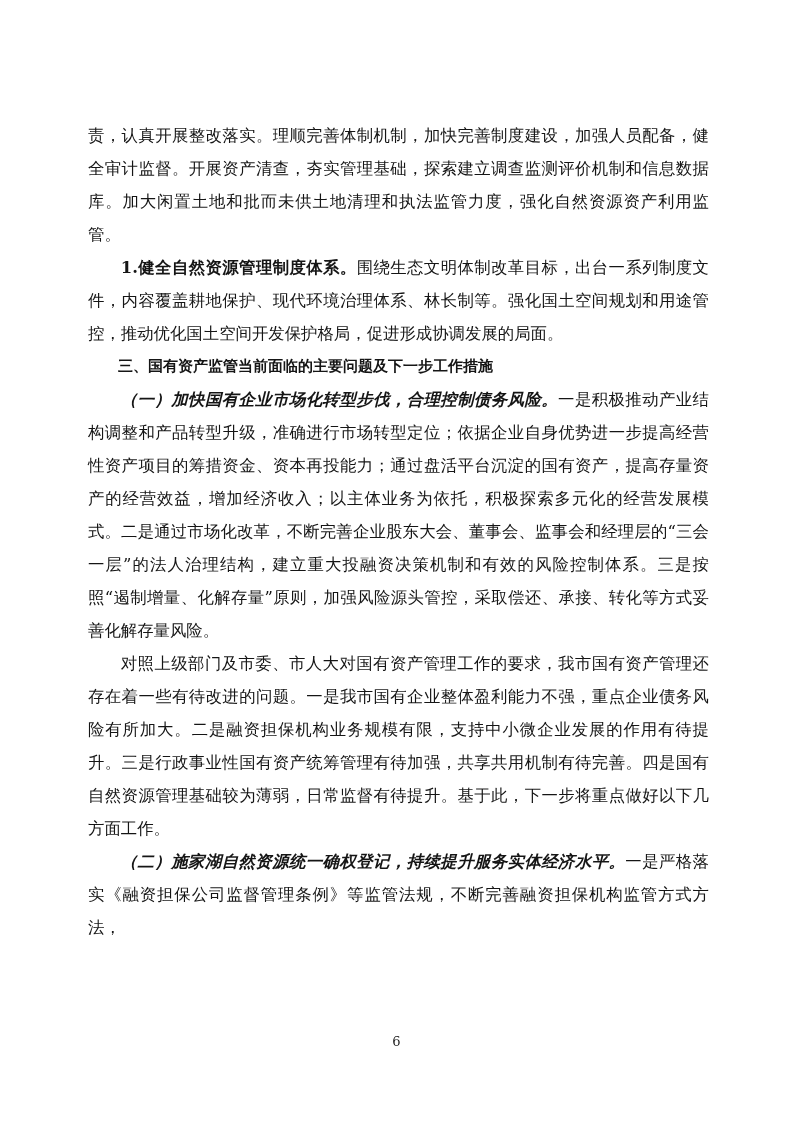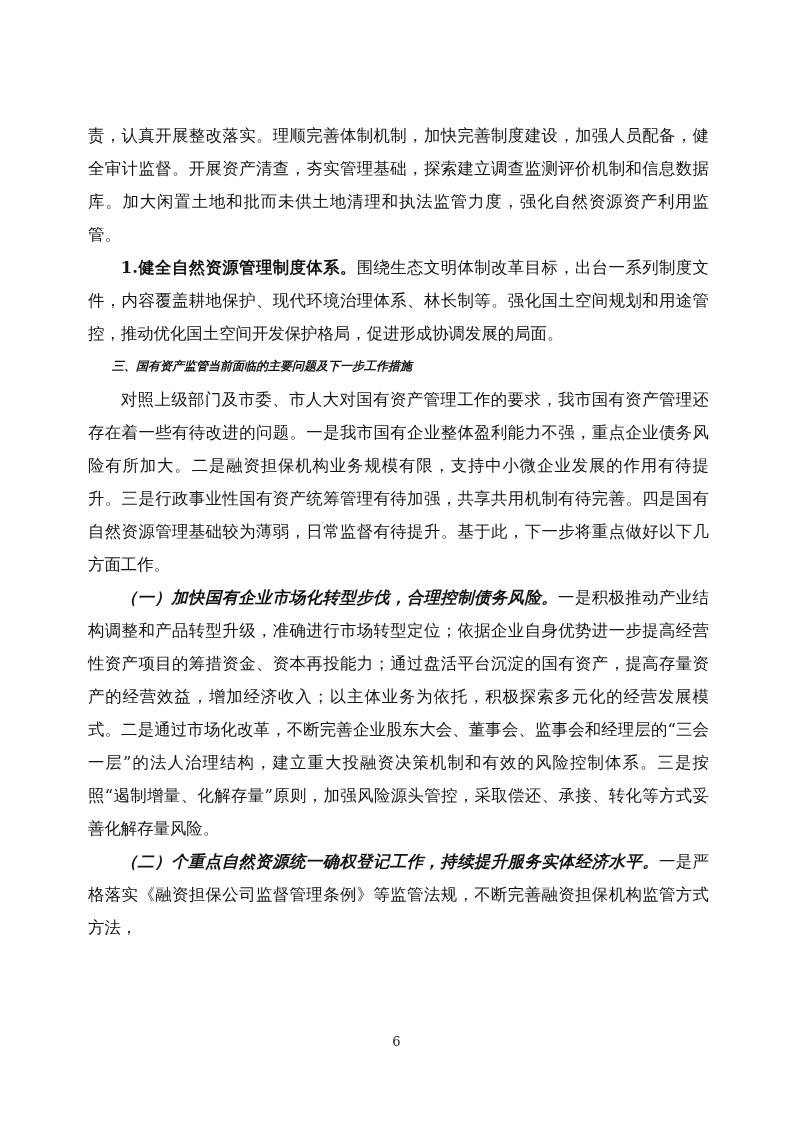--- a/index.html
+++ b/index.html
@@ -32,22 +32,21 @@
   }
   .para.no-indent {
     text-indent: 0;
   }
   .lead-bold {
     font-weight: bold;
   }
   .heading-hei {
     font-family: "DejaVu Sans", "Liberation Sans", sans-serif;
     font-weight: bold;
-    font-size: 12px;
-    font-style: italic;
+    font-size: 15px;
   }
   .lead-kai {
     font-weight: bold;
     font-style: italic;
   }
   .page-number {
     position: absolute;
     left: 0;
     top: 1034px;
     width: 793px;
@@ -68,27 +67,27 @@
 
     <p class="para">
       <span class="lead-bold">1.健全自然资源管理制度体系。</span><span>围绕生态文明体制改革目标，出台一系列制度文件，内容覆盖耕地保护、现代环境治理体系、林长制等。强化国土空间规划和用途管控，推动优化国土空间开发保护格局，促进形成协调发展的局面。</span>
     </p>
 
 
 
     <p class="para heading-hei">三、国有资产监管当前面临的主要问题及下一步工作措施</p>
 
     <p class="para">
+      <span class="lead-kai">（一）加快国有企业市场化转型步伐，合理控制债务风险。</span><span>一是积极推动产业结构调整和产品转型升级，准确进行市场转型定位；依据企业自身优势进一步提高经营性资产项目的筹措资金、资本再投能力；通过盘活平台沉淀的国有资产，提高存量资产的经营效益，增加经济收入；以主体业务为依托，积极探索多元化的经营发展模式。二是通过市场化改革，不断完善企业股东大会、董事会、监事会和经理层的“三会一层”的法人治理结构，建立重大投融资决策机制和有效的风险控制体系。三是按照“遏制增量、化解存量”原则，加强风险源头管控，采取偿还、承接、转化等方式妥善化解存量风险。</span>
+    </p>
+
+    <p class="para">
       <span>对照上级部门及市委、市人大对国有资产管理工作的要求，我市国有资产管理还存在着一些有待改进的问题。一是我市国有企业整体盈利能力不强，重点企业债务风险有所加大。二是融资担保机构业务规模有限，支持中小微企业发展的作用有待提升。三是行政事业性国有资产统筹管理有待加强，共享共用机制有待完善。四是国有自然资源管理基础较为薄弱，日常监督有待提升。基于此，下一步将重点做好以下几方面工作。</span>
     </p>
 
     <p class="para">
-      <span class="lead-kai">（一）加快国有企业市场化转型步伐，合理控制债务风险。</span><span>一是积极推动产业结构调整和产品转型升级，准确进行市场转型定位；依据企业自身优势进一步提高经营性资产项目的筹措资金、资本再投能力；通过盘活平台沉淀的国有资产，提高存量资产的经营效益，增加经济收入；以主体业务为依托，积极探索多元化的经营发展模式。二是通过市场化改革，不断完善企业股东大会、董事会、监事会和经理层的“三会一层”的法人治理结构，建立重大投融资决策机制和有效的风险控制体系。三是按照“遏制增量、化解存量”原则，加强风险源头管控，采取偿还、承接、转化等方式妥善化解存量风险。</span>
-    </p>
-
-    <p class="para">
-      <span class="lead-kai">（二）个重点自然资源统一确权登记工作，持续提升服务实体经济水平。</span><span>一是严格落实《融资担保公司监督管理条例》等监管法规，不断完善融资担保机构监管方式方法，</span>
+      <span class="lead-kai">（二）施家湖自然资源统一确权登记，持续提升服务实体经济水平。</span><span>一是严格落实《融资担保公司监督管理条例》等监管法规，不断完善融资担保机构监管方式方法，</span>
     </p>
 
   </div>
 
   <div class="page-number">6</div>
 </div>
 
 </body></html>

